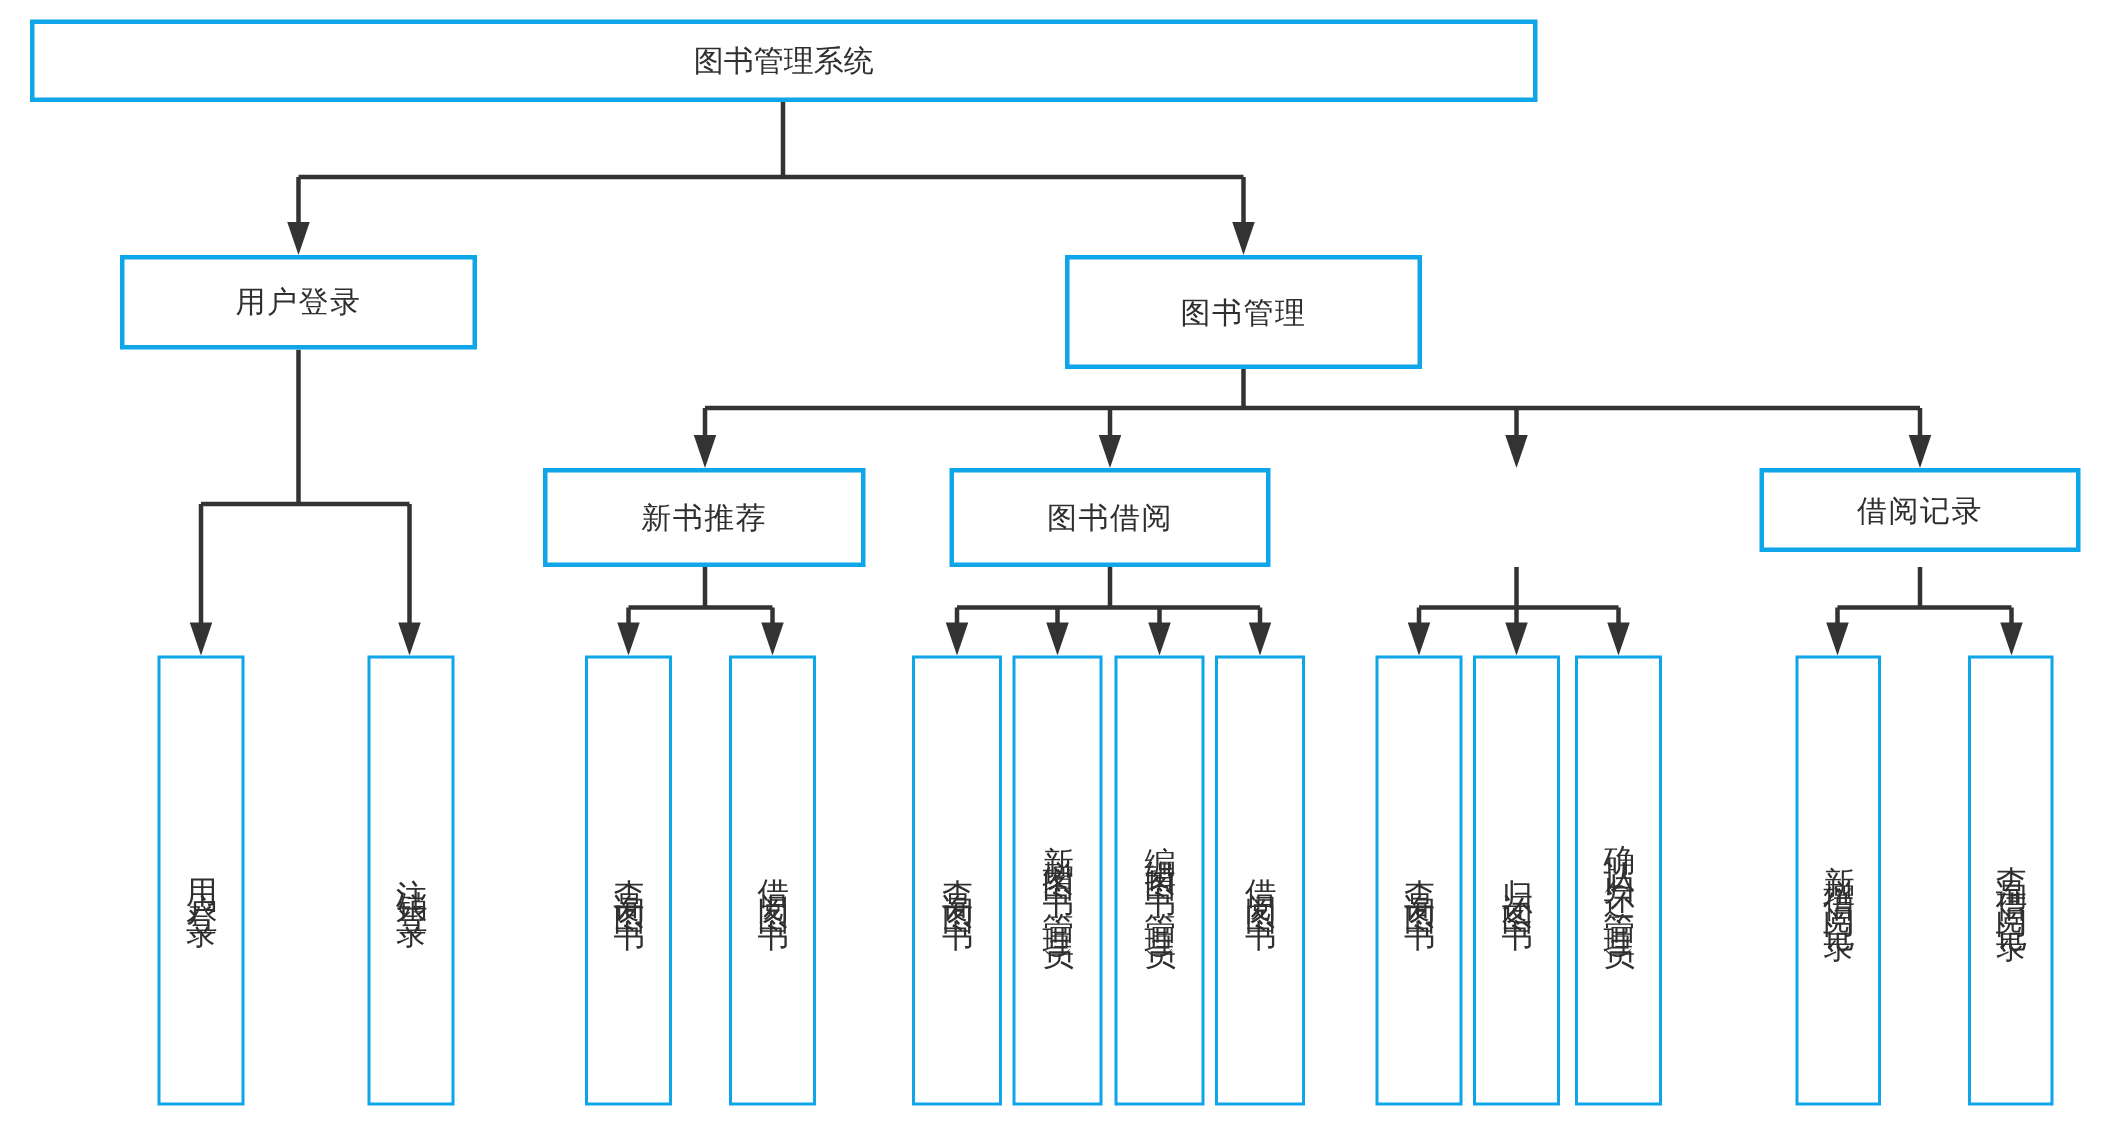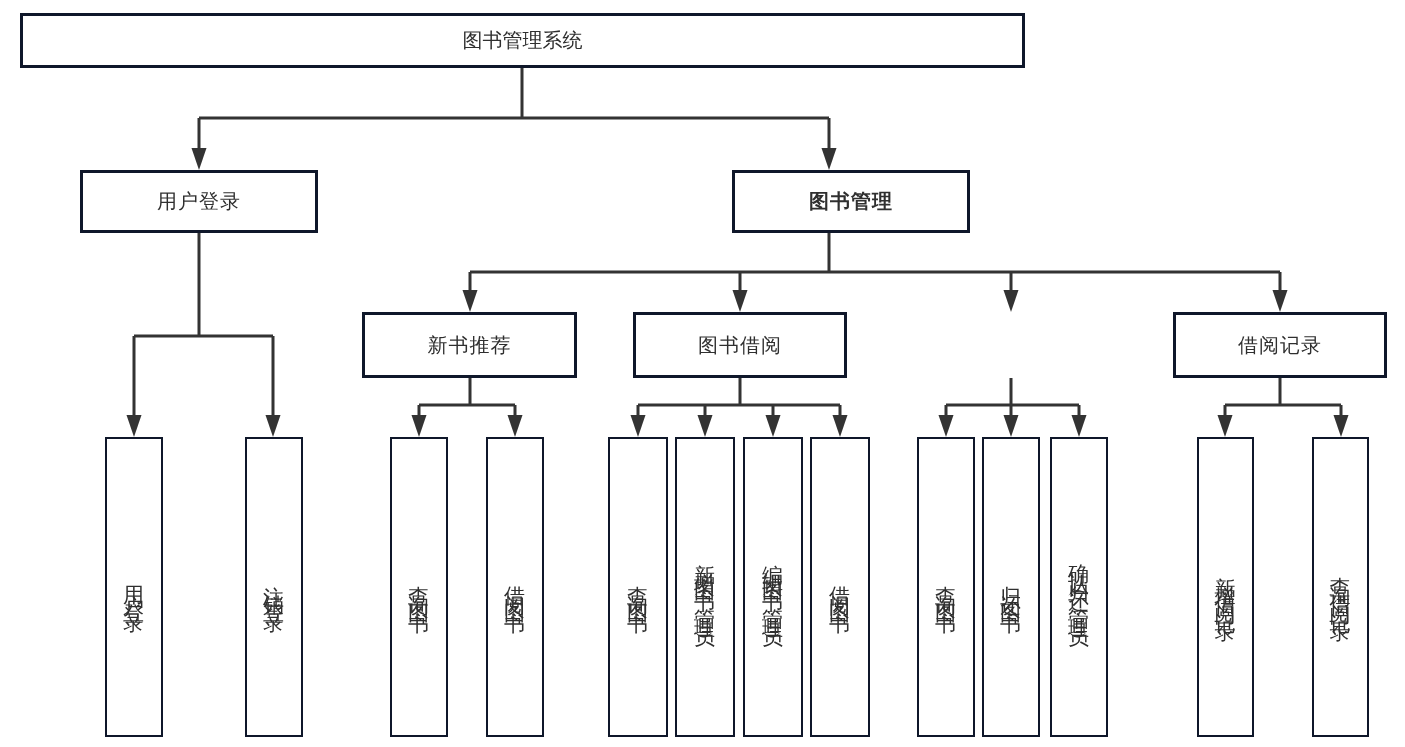--- a/index.html
+++ b/index.html
@@ -16,21 +16,21 @@
   }
   .wires {
     position: absolute;
     left: 0; top: 0;
     width: 1405px; height: 747px;
     pointer-events: none;
   }
   .node {
     position: absolute;
     box-sizing: border-box;
-    border: 3px solid #0f172a;
+    border: 3px solid #0ea5e9;
     background: #ffffff;
     color: #2f2f2f;
     display: flex;
     align-items: center;
     justify-content: center;
     text-align: center;
   }
   .h-node { font-size: 20px; letter-spacing: 1px; }
   .root-node { font-size: 20px; }
   .leaf-node {
@@ -96,25 +96,25 @@
       <polygon points="1003.5,415 1018.5,415 1011,437"></polygon>
       <polygon points="1071.5,415 1086.5,415 1079,437"></polygon>
       <polygon points="1217.5,415 1232.5,415 1225,437"></polygon>
       <polygon points="1333.5,415 1348.5,415 1341,437"></polygon>
     </g>
   </svg>
 
   <div class="node root-node" style="left:20px; top:13px; width:1005px; height:55px;">图书管理系统</div>
 
   <div class="node h-node" style="left:80px; top:170px; width:238px; height:63px;">用户登录</div>
-  <div class="node h-node" style="left:732px; top:170px; width:238px; height:63px;font-weight:bold;">图书管理</div>
+  <div class="node h-node" style="left:710px; top:170px; width:238px; height:76px;">图书管理</div>
 
   <div class="node h-node" style="left:362px; top:312px; width:215px; height:66px;">新书推荐</div>
   <div class="node h-node" style="left:633px; top:312px; width:214px; height:66px;">图书借阅</div>
-  <div class="node h-node" style="left:1173px; top:312px; width:214px; height:66px;">借阅记录</div>
+  <div class="node h-node" style="left:1173px; top:312px; width:214px; height:56px;">借阅记录</div>
 
   <div class="node leaf-node" style="left:105px; top:437px; width:58px; height:300px;">用户登录</div>
   <div class="node leaf-node" style="left:245px; top:437px; width:58px; height:300px;">注销登录</div>
 
   <div class="node leaf-node" style="left:390px; top:437px; width:58px; height:300px;">查询图书</div>
   <div class="node leaf-node" style="left:486px; top:437px; width:58px; height:300px;">借阅图书</div>
 
   <div class="node leaf-node" style="left:608px; top:437px; width:60px; height:300px;">查询图书</div>
   <div class="node leaf-node" style="left:675px; top:437px; width:60px; height:300px;">新增图书（管理员）</div>
   <div class="node leaf-node" style="left:743px; top:437px; width:60px; height:300px;">编辑图书（管理员）</div>

